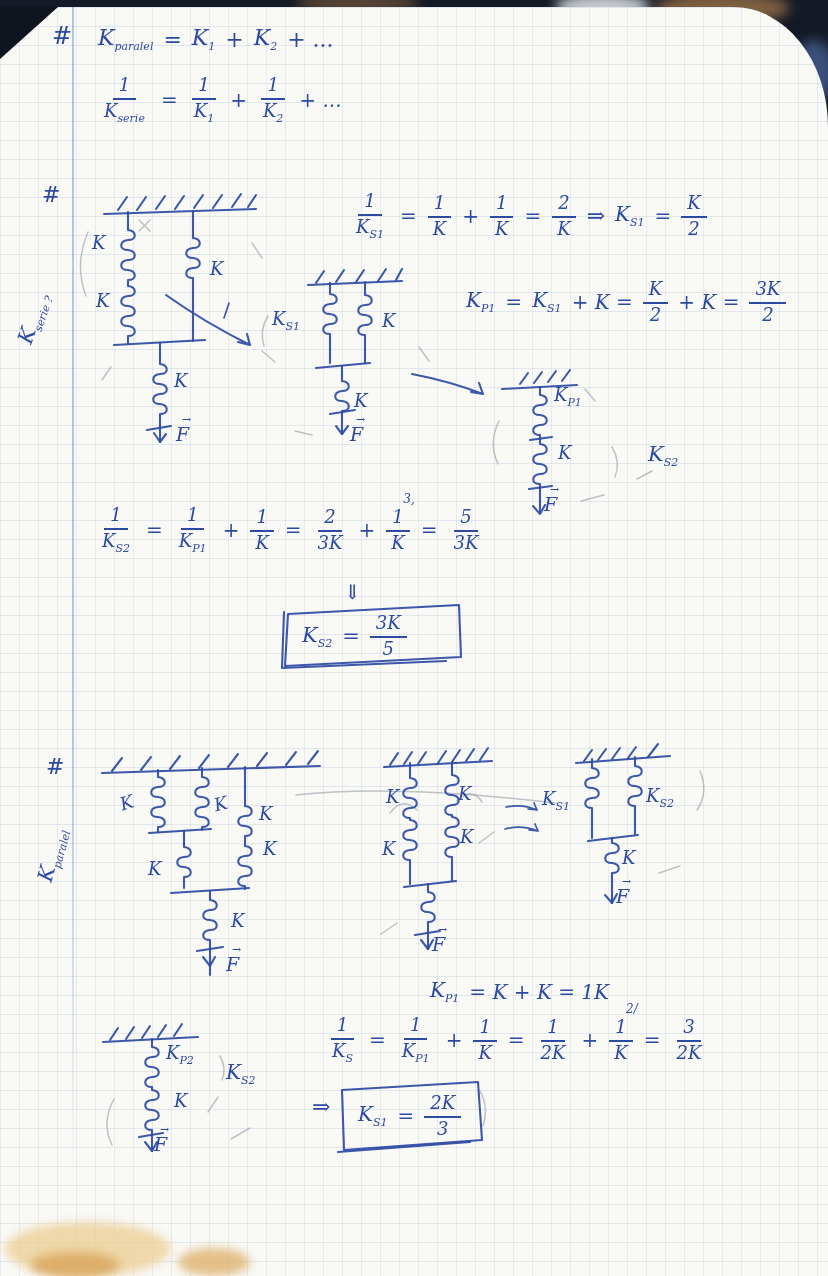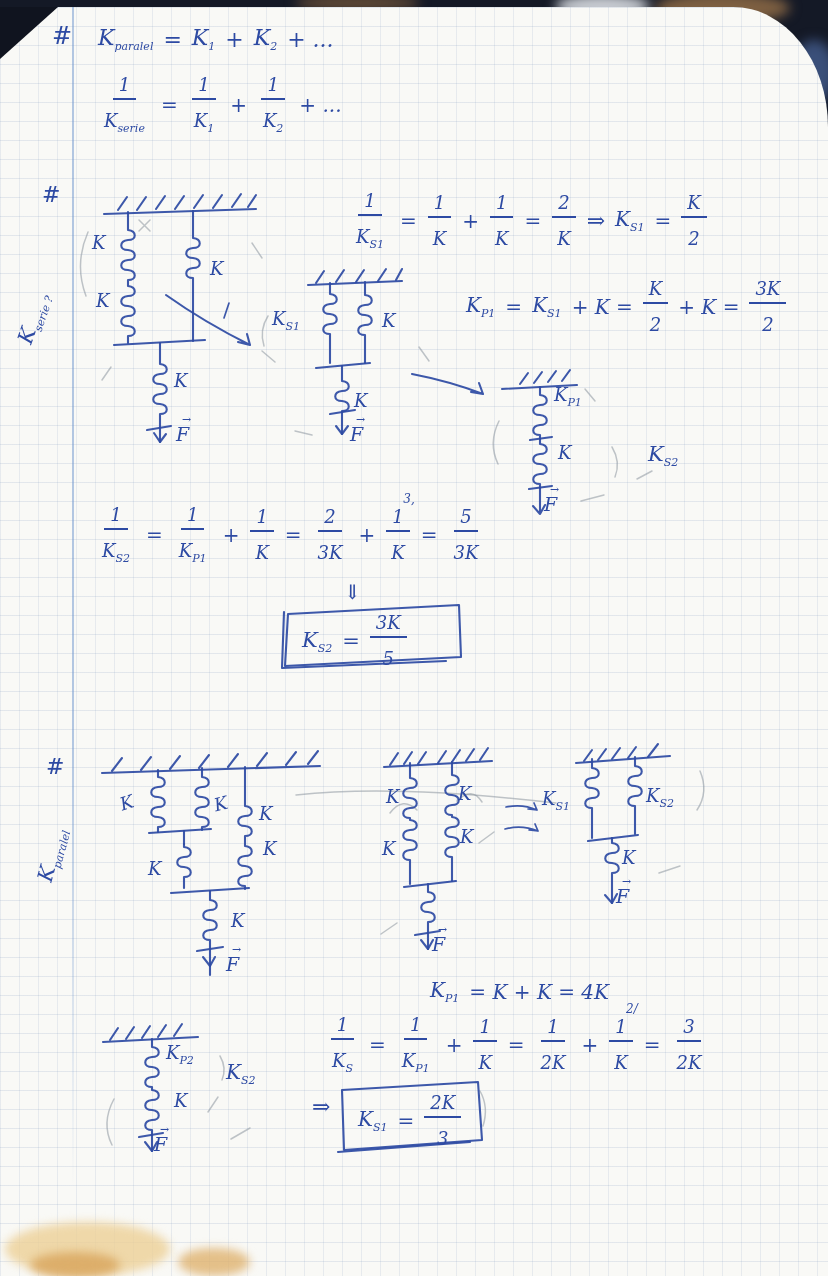--- a/index.html
+++ b/index.html
@@ -16,21 +16,21 @@
   #corner-cut{position:absolute;left:0;top:7px;width:60px;height:56px;
         background:#10141f;clip-path:polygon(0 0,58px 0,0 52px);}
   #margin-line{position:absolute;left:72px;top:7px;width:2px;height:1180px;
         background:linear-gradient(rgba(108,148,205,.5) 0 62%, rgba(108,148,205,.28) 80%, rgba(108,148,205,0));}
   .smudge{position:absolute;border-radius:50%;filter:blur(5px);}
   .hash{position:absolute;color:#2d4aa3;font-size:24px;font-style:italic;}
   .fline{position:absolute;display:flex;align-items:center;gap:9px;color:#2d4aa3;
          font-style:italic;font-size:20px;line-height:1.05;white-space:nowrap;}
   .frac{display:inline-flex;flex-direction:column;align-items:center;font-size:18px;}
   .frac .num{padding:0 6px 3px;border-bottom:2px solid currentColor;}
-  .frac .den{padding:12px 6px 0;}
+  .frac .den{padding:2px 6px 0;}
   .fracwrap{position:relative;display:inline-flex;}
   .fsup{position:absolute;top:-15px;right:-4px;font-size:12px;font-style:italic;}
   sub{font-size:11px;font-style:italic;}
   .ksub{white-space:nowrap;}
   .op{padding:0 1px;}
   .dlab{position:absolute;color:#2d4aa3;font-style:italic;font-size:18px;white-space:nowrap;}
   .flab{position:absolute;color:#2d4aa3;font-style:italic;display:flex;flex-direction:column;
         align-items:center;line-height:1;}
   .flab .v{font-size:11px;transform:translateX(4px);}
   .flab .b{font-size:19px;}
@@ -336,21 +336,21 @@
   <span class="dlab" style="left:542px;top:788px;"><span>K</span><sub>S1</sub></span>
   <span class="dlab" style="left:646px;top:785px;"><span>K</span><sub>S2</sub></span>
   <span class="dlab" style="left:622px;top:847px;">K</span>
   <span class="flab" style="left:616px;top:876px;">
     <span class="v">→</span>
     <span class="b">F</span>
   </span>
 
   <div class="fline" style="left:430px;top:980px;">
     <span class="ksub"><span>K</span><sub>P1</sub></span>
-    <span class="op">= K + K = 4K</span>
+    <span class="op">= K + K = 1K</span>
   </div>
 
   <div class="fline" style="left:326px;top:1016px;">
     <span class="frac">
       <span class="num">1</span>
       <span class="den"><span>K</span><sub>S</sub></span>
     </span>
     <span class="op">=</span>
     <span class="frac">
       <span class="num">1</span>

